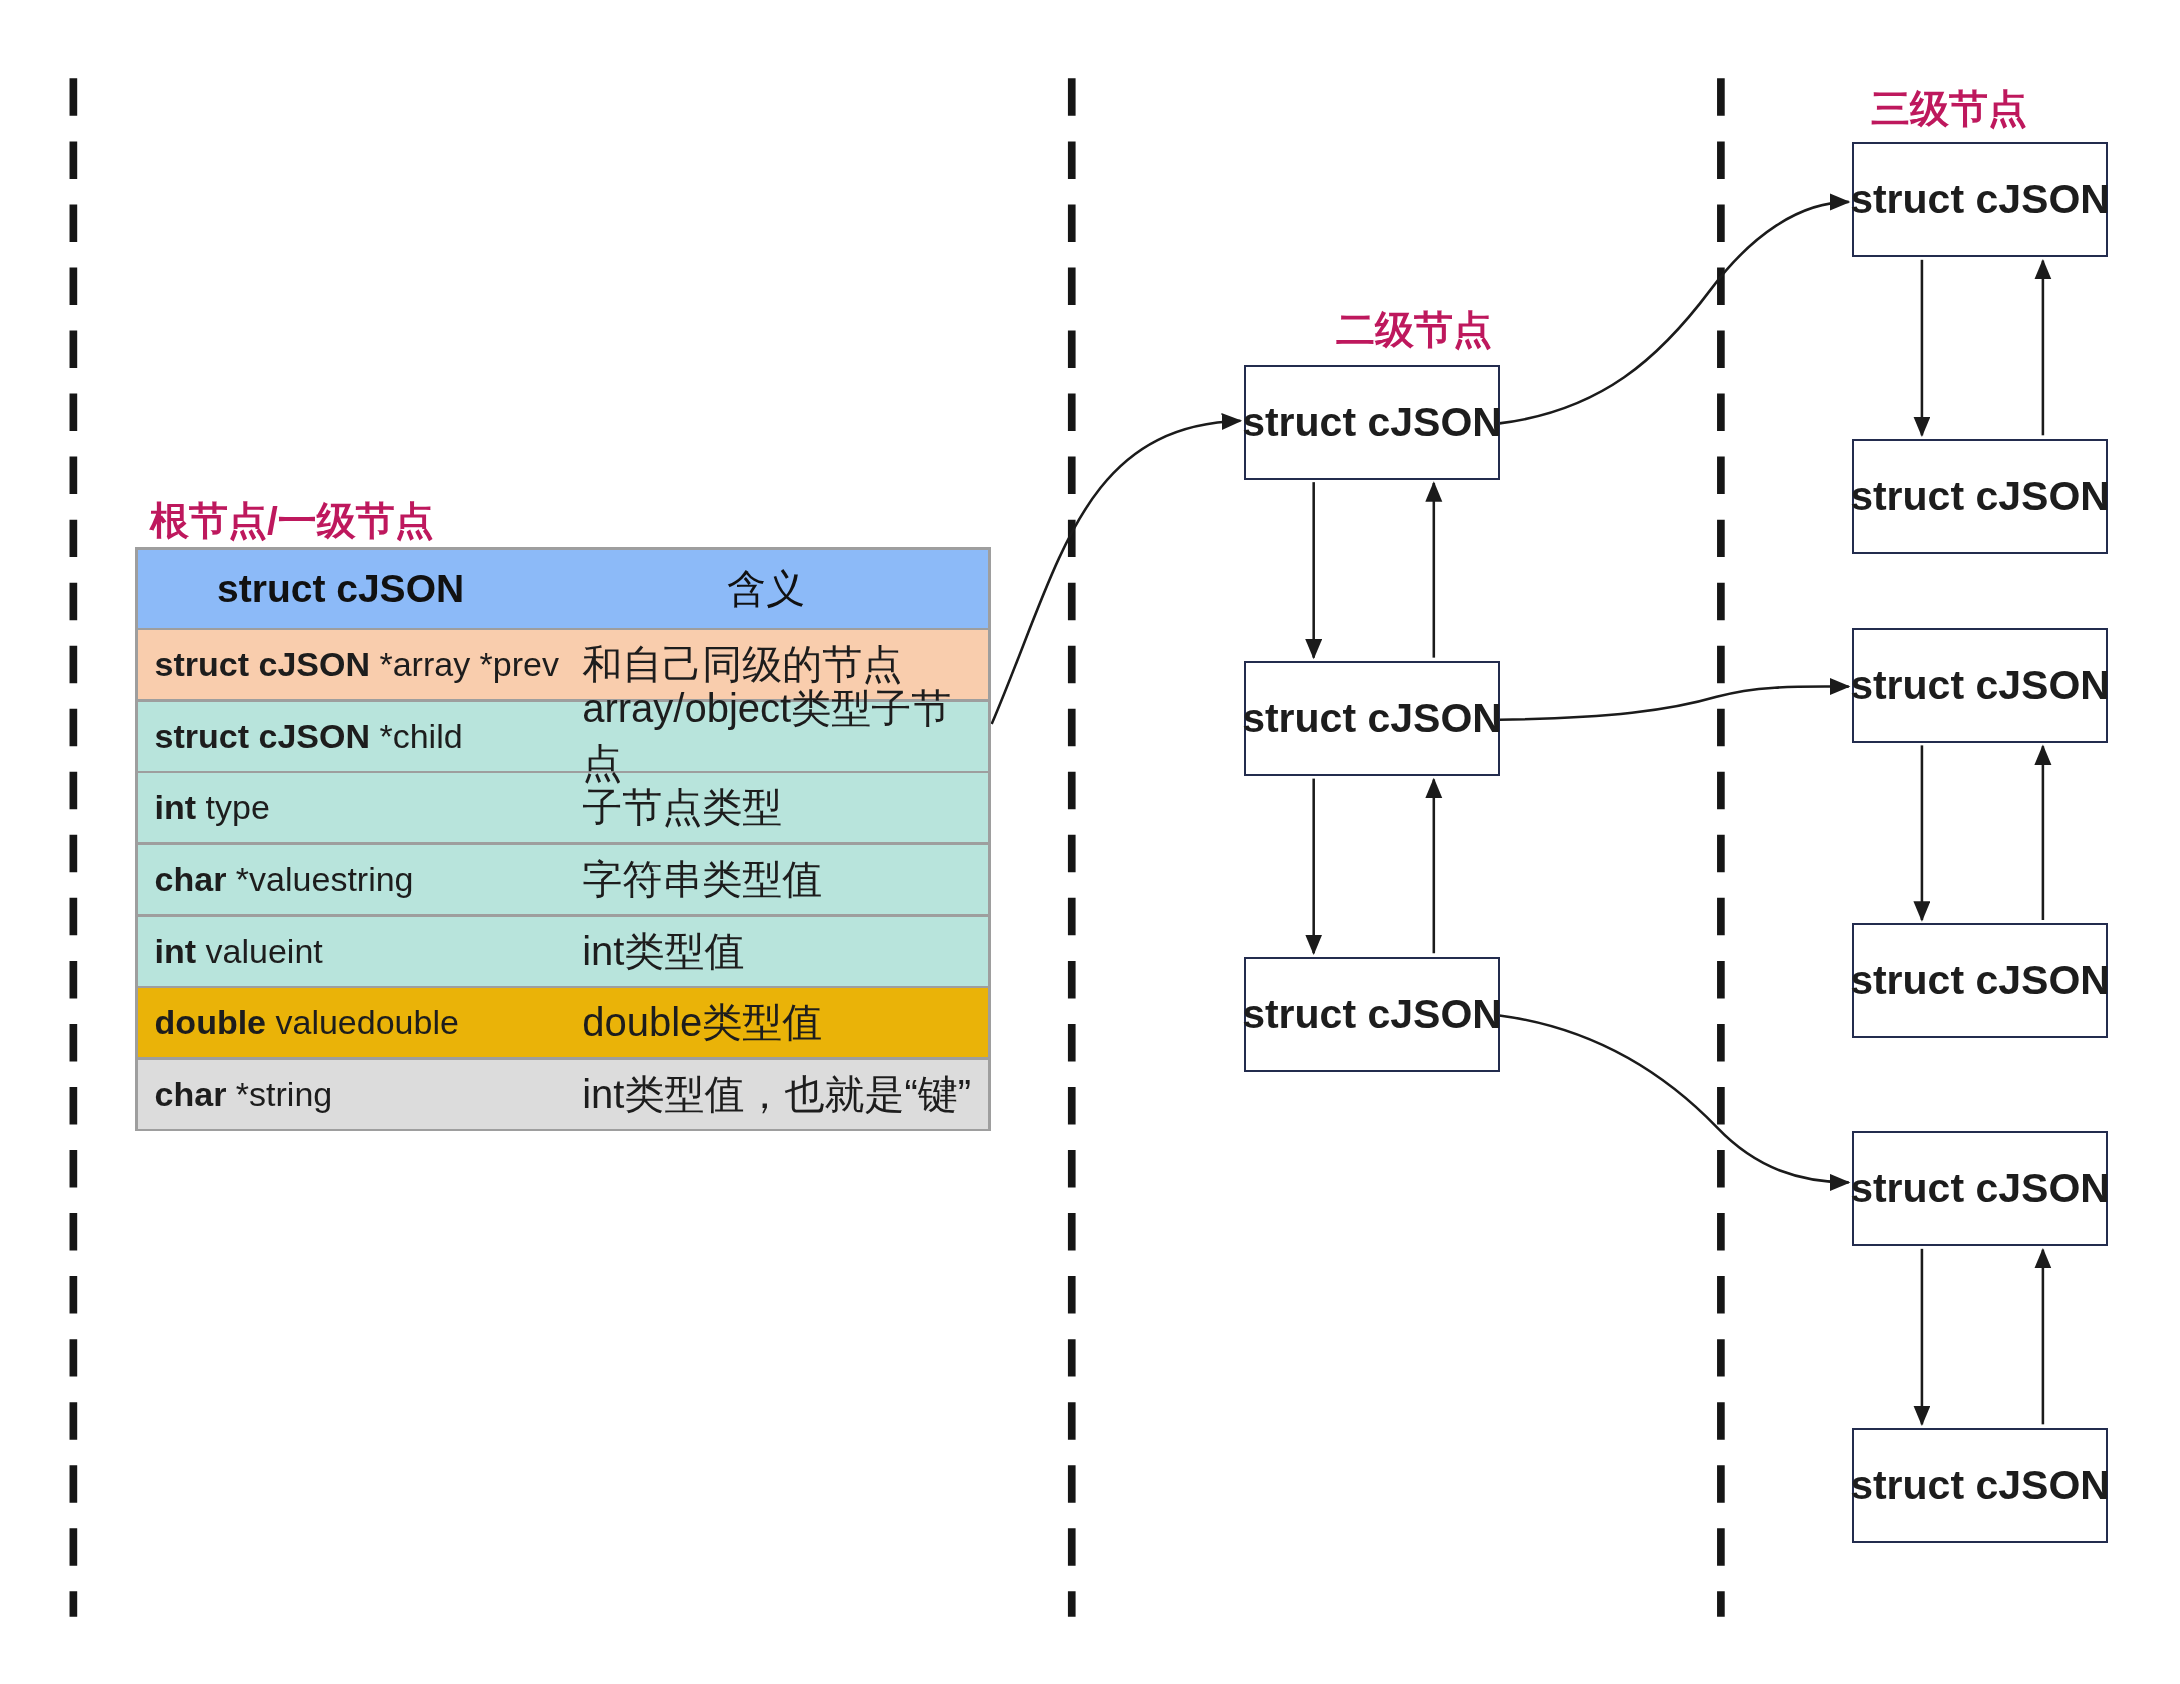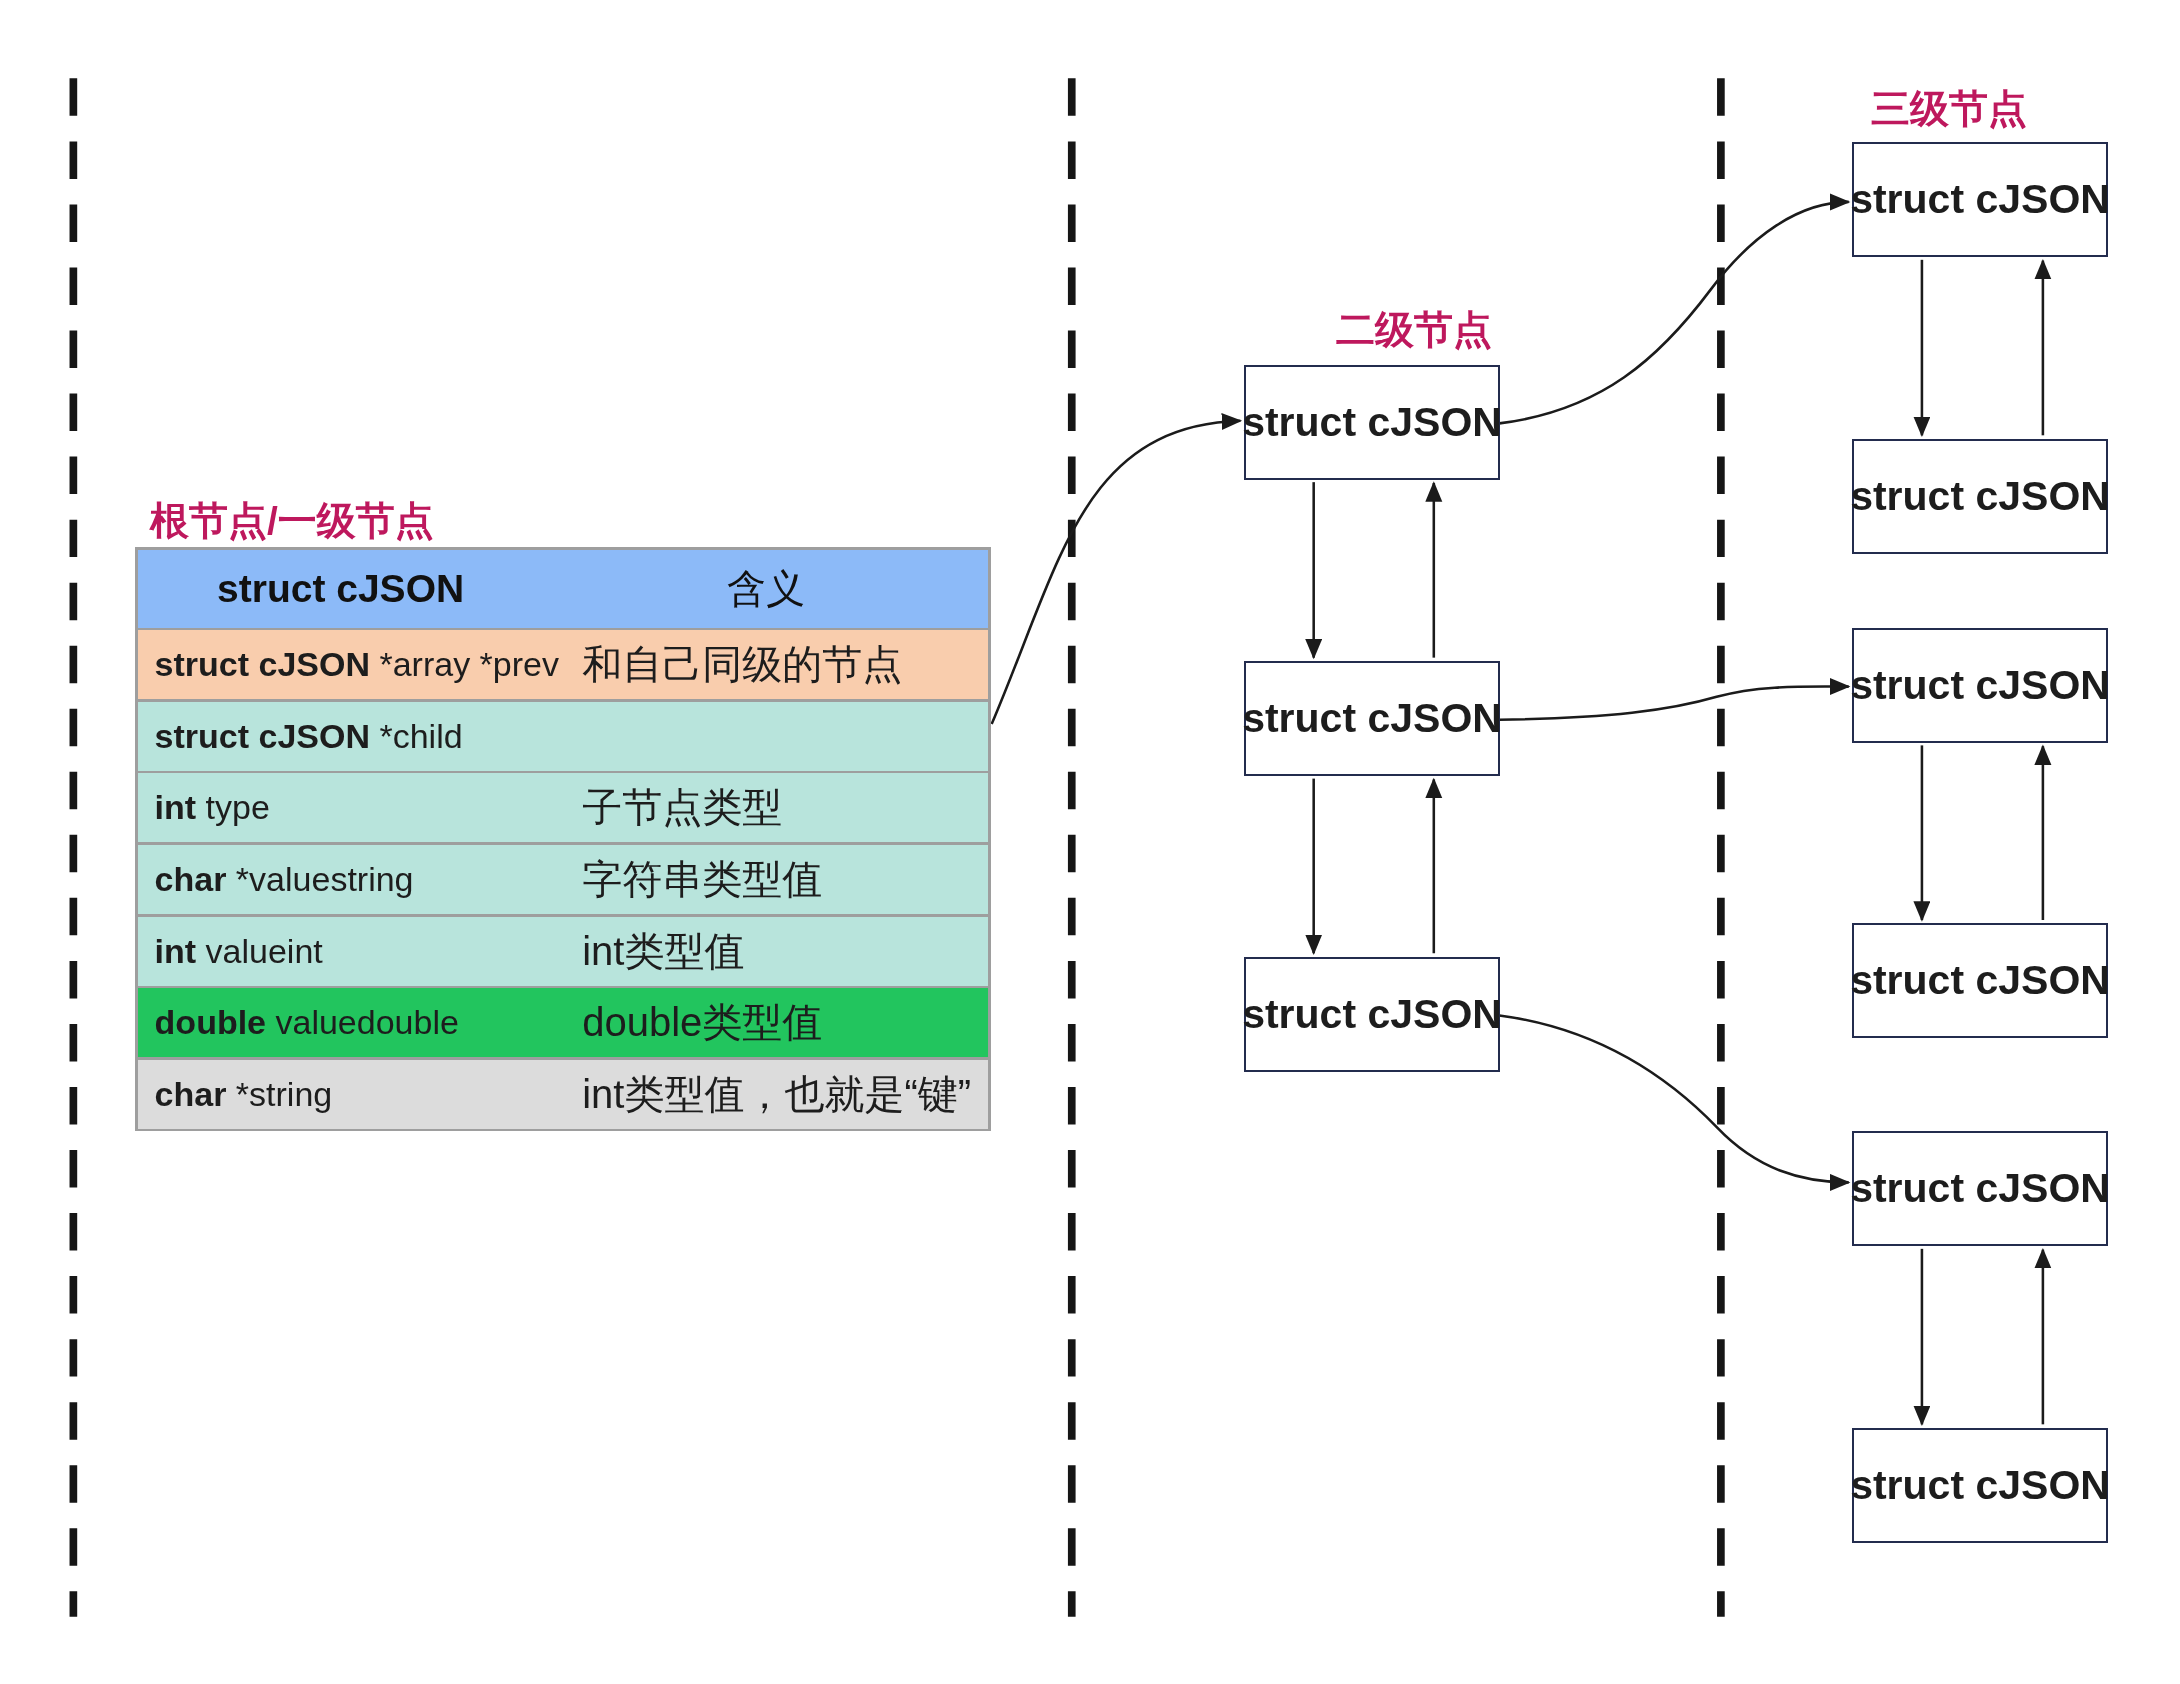--- a/index.html
+++ b/index.html
@@ -85,20 +85,21 @@
           <span class="kw">struct cJSON</span>
           <span class="rest"> *array *prev</span>
         </div>
       <div class="tcell c2">和自己同级的节点</div>
     </div>
     <div class="trow" style="background-color: rgb(184, 228, 220);">
       <div class="tcell c1">
           <span class="kw">struct cJSON</span>
           <span class="rest"> *child</span>
         </div>
+      <div class="tcell c2">array/object类型子节点</div>
     </div>
     <div class="trow" style="background-color: rgb(184, 228, 220);">
       <div class="tcell c1">
           <span class="kw">int</span>
           <span class="rest"> type</span>
         </div>
       <div class="tcell c2">子节点类型</div>
     </div>
     <div class="trow" style="background-color: rgb(184, 228, 220);">
       <div class="tcell c1">
@@ -107,21 +108,21 @@
         </div>
       <div class="tcell c2">字符串类型值</div>
     </div>
     <div class="trow" style="background-color: rgb(184, 228, 220);">
       <div class="tcell c1">
           <span class="kw">int</span>
           <span class="rest"> valueint</span>
         </div>
       <div class="tcell c2">int类型值</div>
     </div>
-    <div class="trow" style="background-color: #22c55e;">
+    <div class="trow" style="background-color: #eab308;">
       <div class="tcell c1">
           <span class="kw">double</span>
           <span class="rest"> valuedouble</span>
         </div>
       <div class="tcell c2">double类型值</div>
     </div>
     <div class="trow" style="background-color: rgb(220, 220, 220);">
       <div class="tcell c1">
           <span class="kw">char</span>
           <span class="rest"> *string</span>

